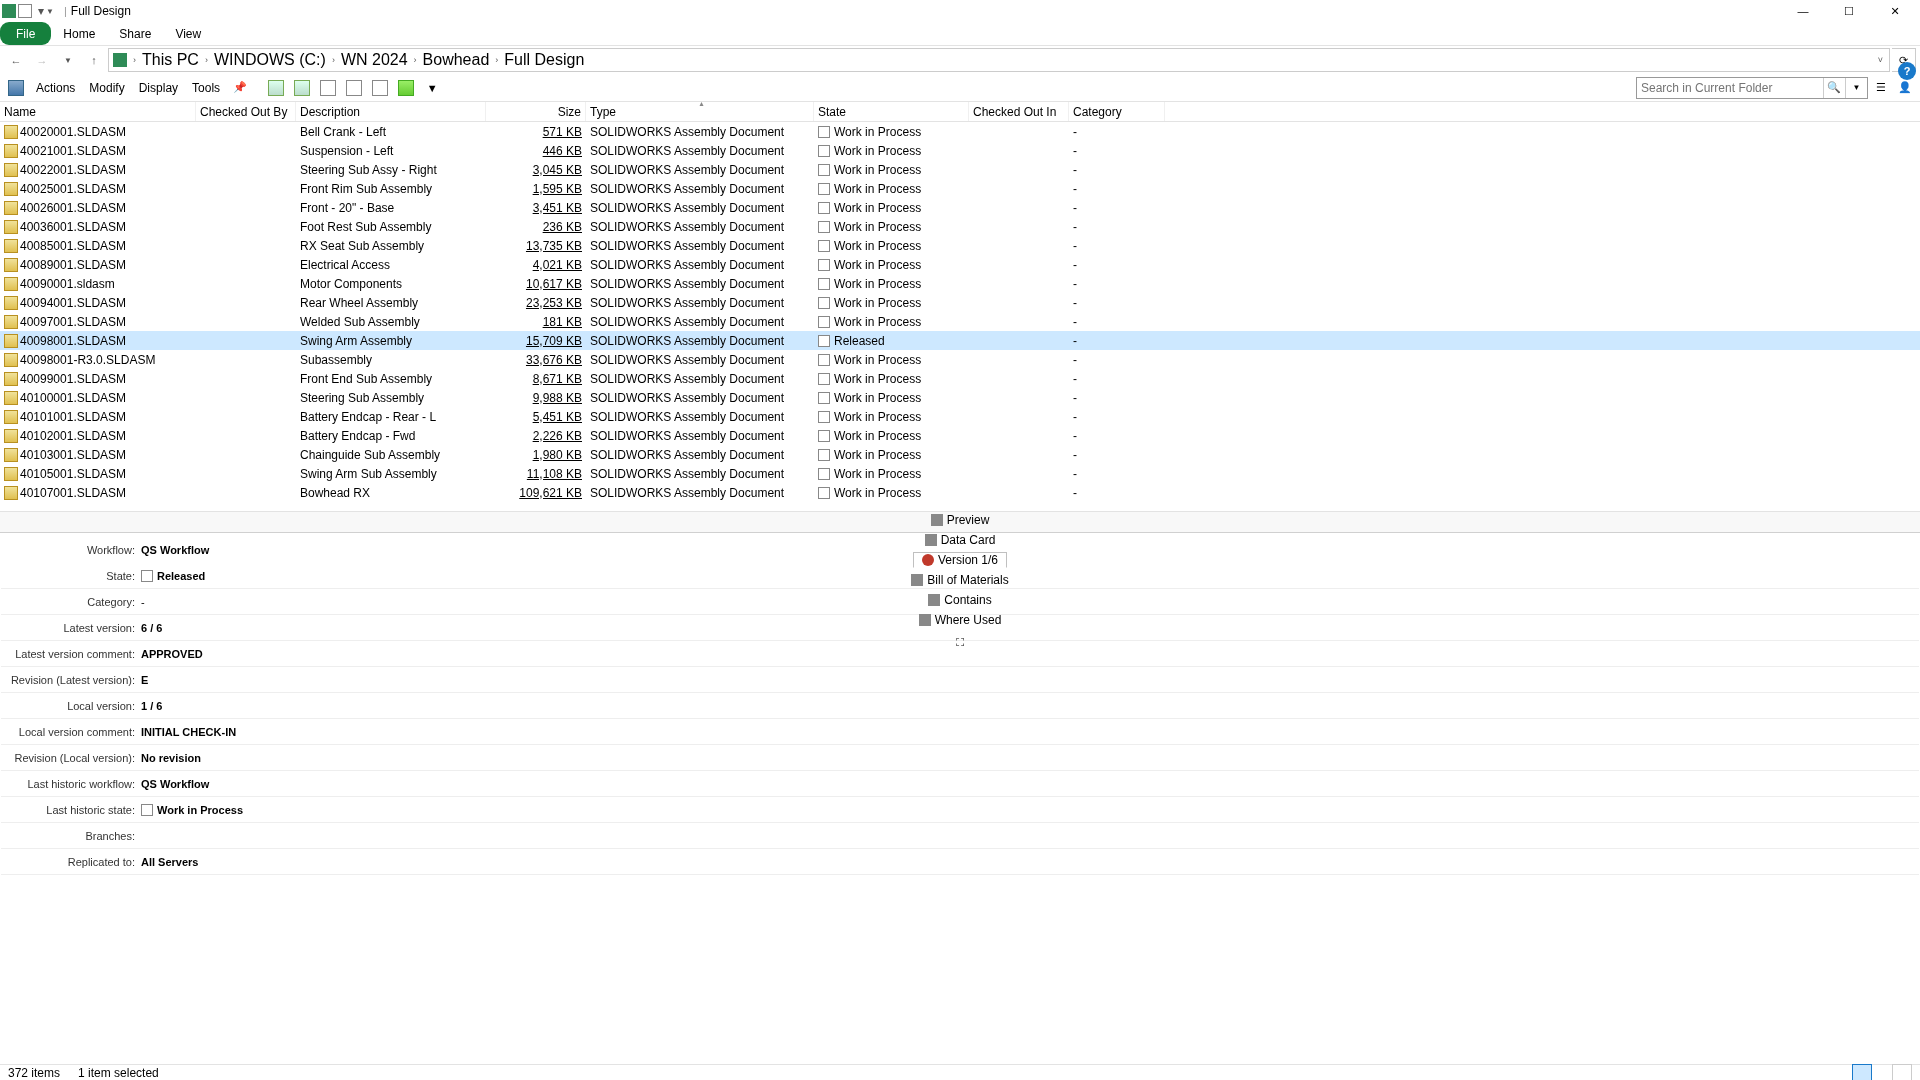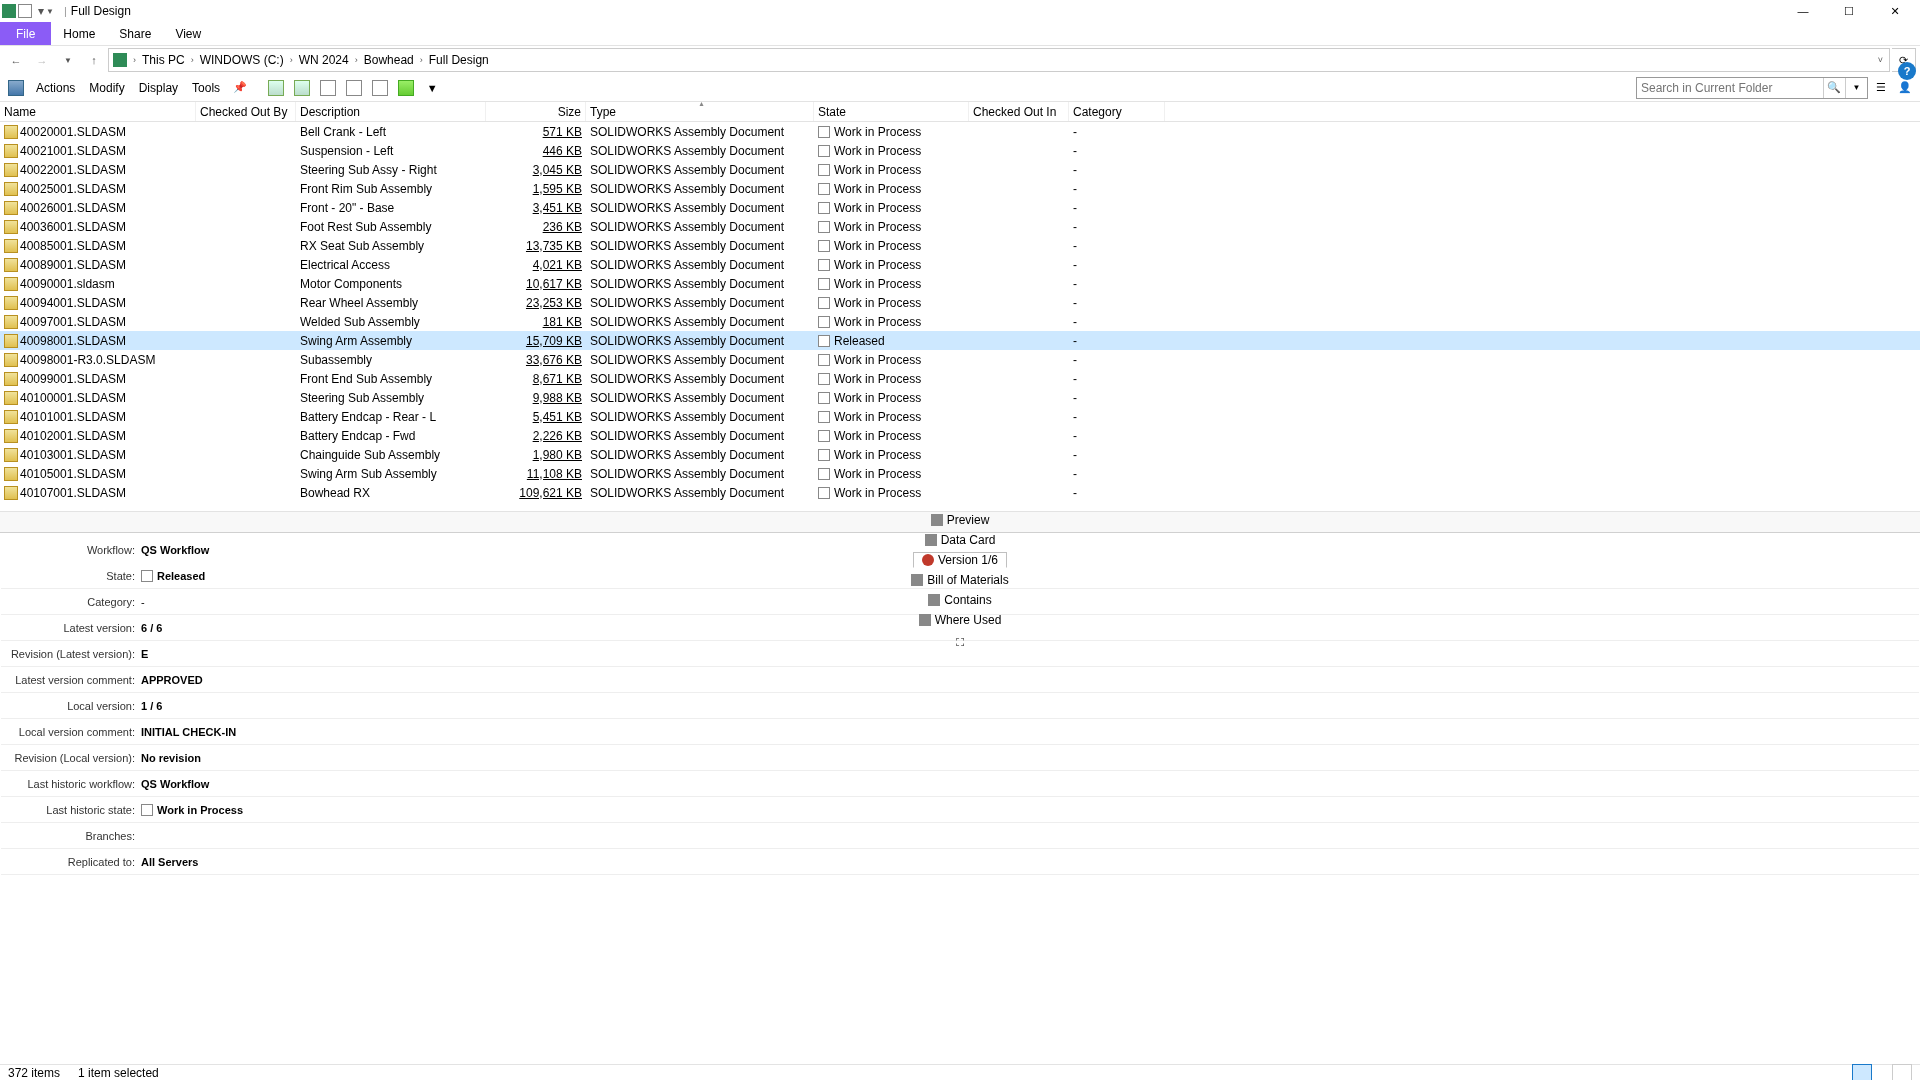--- a/index.html
+++ b/index.html
@@ -11,29 +11,29 @@
 .titlebar .doc-icon { width: 14px; height: 14px; border: 1px solid #888; margin-right: 6px; background: #fff; }
 .titlebar .dropdown-caret { font-size: 8px; color: #555; margin: 0 6px 0 2px; }
 .titlebar .title-sep { color: #999; margin: 0 4px; }
 .titlebar .title-text { font-size: 12px; }
 .titlebar .spacer { flex: 1; }
 .titlebar .winbtn { width: 46px; height: 22px; display: flex; align-items: center; justify-content: center; font-size: 11px; }
 
 
 .ribbon { height: 24px; display: flex; align-items: stretch; background: #fff; border-bottom: 1px solid #e3e3e3; }
 .ribbon .tab { padding: 0 12px; font-size: 12px; display: flex; align-items: center; cursor: default; }
-.ribbon .tab.file { background: #8b5cf6; color: #fff; padding: 0 16px; }
+.ribbon .tab.file { background: #15803d; color: #fff; padding: 0 16px; border-radius: 9px; }
 
 
 .navbar { height: 28px; display: flex; align-items: center; padding: 2px 4px; gap: 2px; }
 .navbtn { width: 24px; height: 24px; display: flex; align-items: center; justify-content: center; color: #555; }
 .navbtn.disabled { color: #bbb; }
 .addr { flex: 1; border: 1px solid #ccc; height: 24px; display: flex; align-items: center; padding: 0 4px; }
 .addr .root-icon { width: 14px; height: 14px; background: #2e8b57; margin-right: 4px; }
-.addr .crumb { padding: 0 4px; font-size: 12px; }
+.addr .crumb { padding: 0 4px; font-size: 16px; }
 .addr .sep { font-size: 9px; color: #555; padding: 0 2px; }
 .refresh-btn { width: 24px; height: 24px; display: flex; align-items: center; justify-content: center; border: 1px solid #ccc; border-left: none; }
 
 
 .pdmbar { height: 28px; display: flex; align-items: center; padding: 2px 4px; gap: 2px; border-bottom: 1px solid #e3e3e3; }
 .pdmbar .btn { padding: 2px 6px; font-size: 12px; cursor: default; }
 .pdmbar .iconbtn { width: 24px; height: 24px; display: flex; align-items: center; justify-content: center; }
 .pdmbar .iconbtn .i { width: 16px; height: 16px; border: 1px solid #7a5; background: linear-gradient(#dfe,#bdc); }
 .pdmbar .spacer { flex: 1; }
 .pdmbar .search { border: 1px solid #999; height: 22px; width: 232px; display: flex; align-items: center; }
@@ -570,26 +570,26 @@
     </div>
   <div class="drow">
       <div class="dlabel">Category:</div>
       <div class="dval normal">-</div>
     </div>
   <div class="drow">
       <div class="dlabel">Latest version:</div>
       <div class="dval">6 / 6</div>
     </div>
   <div class="drow">
+      <div class="dlabel">Latest version comment:</div>
+      <div class="dval">APPROVED</div>
+    </div>
+  <div class="drow">
       <div class="dlabel">Revision (Latest version):</div>
       <div class="dval">E</div>
-    </div>
-  <div class="drow">
-      <div class="dlabel">Latest version comment:</div>
-      <div class="dval">APPROVED</div>
     </div>
   <div class="drow">
       <div class="dlabel">Local version:</div>
       <div class="dval">1 / 6</div>
     </div>
   <div class="drow">
       <div class="dlabel">Local version comment:</div>
       <div class="dval">INITIAL CHECK-IN</div>
     </div>
   <div class="drow">

